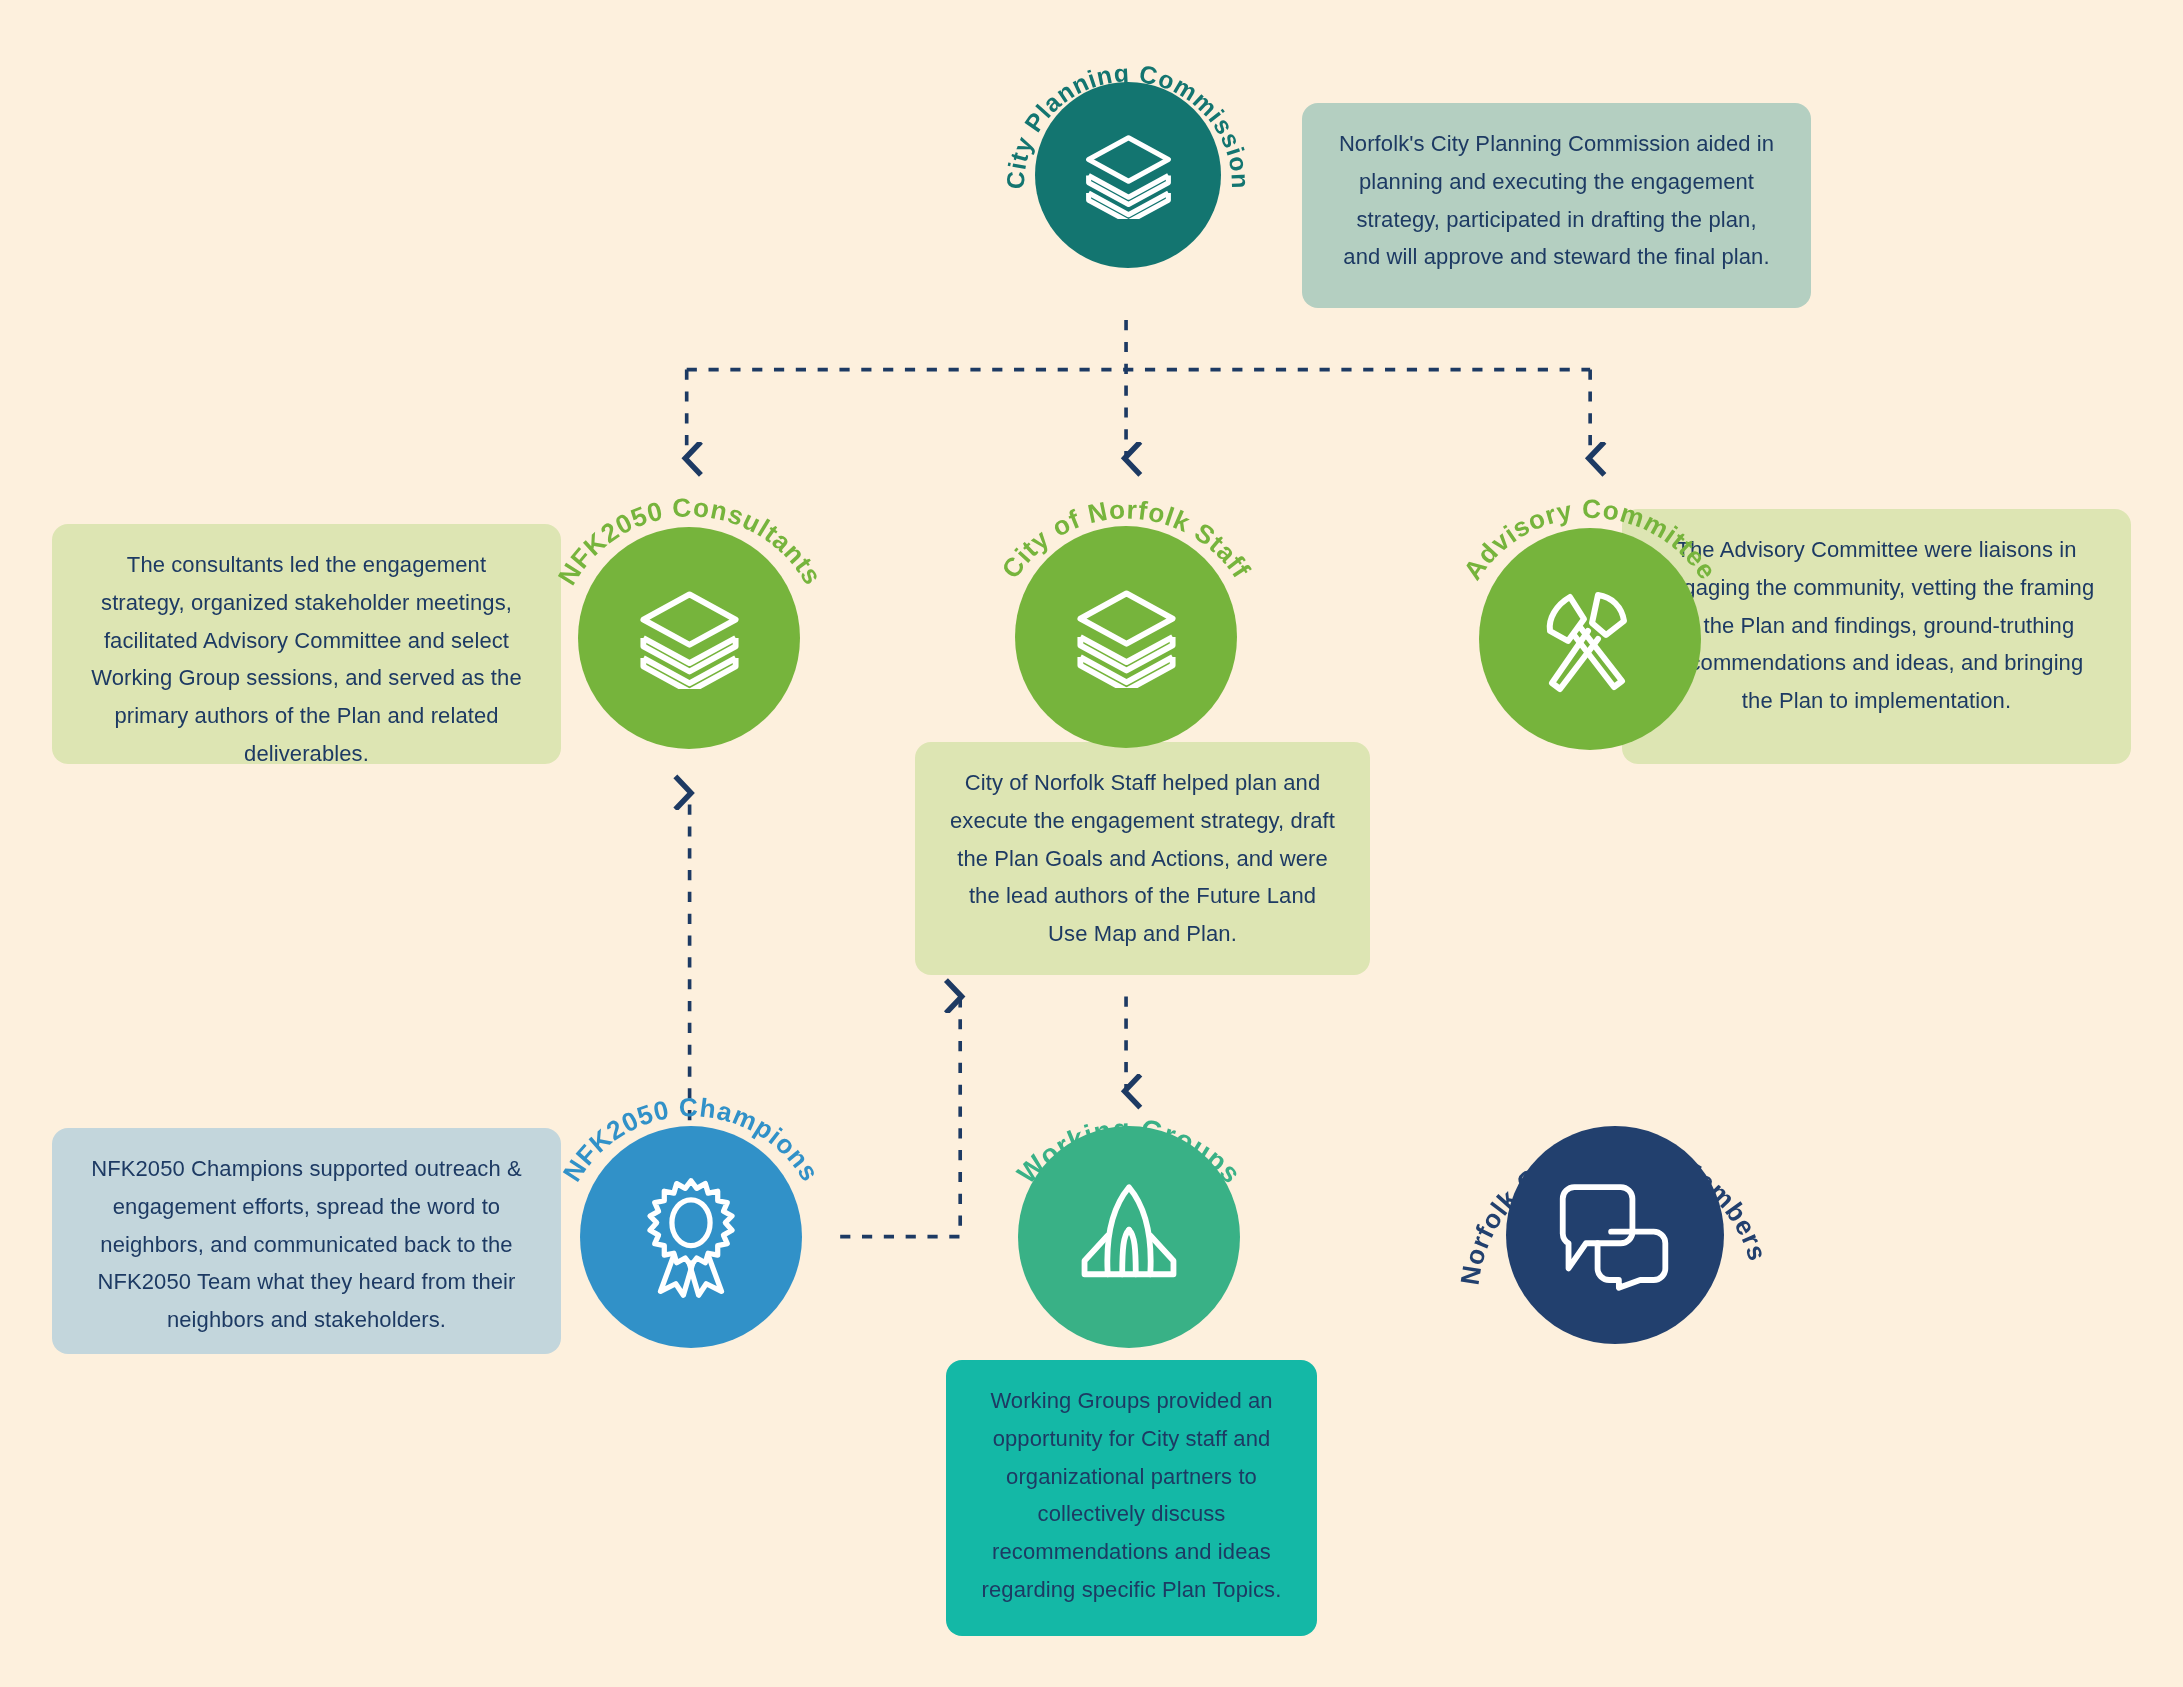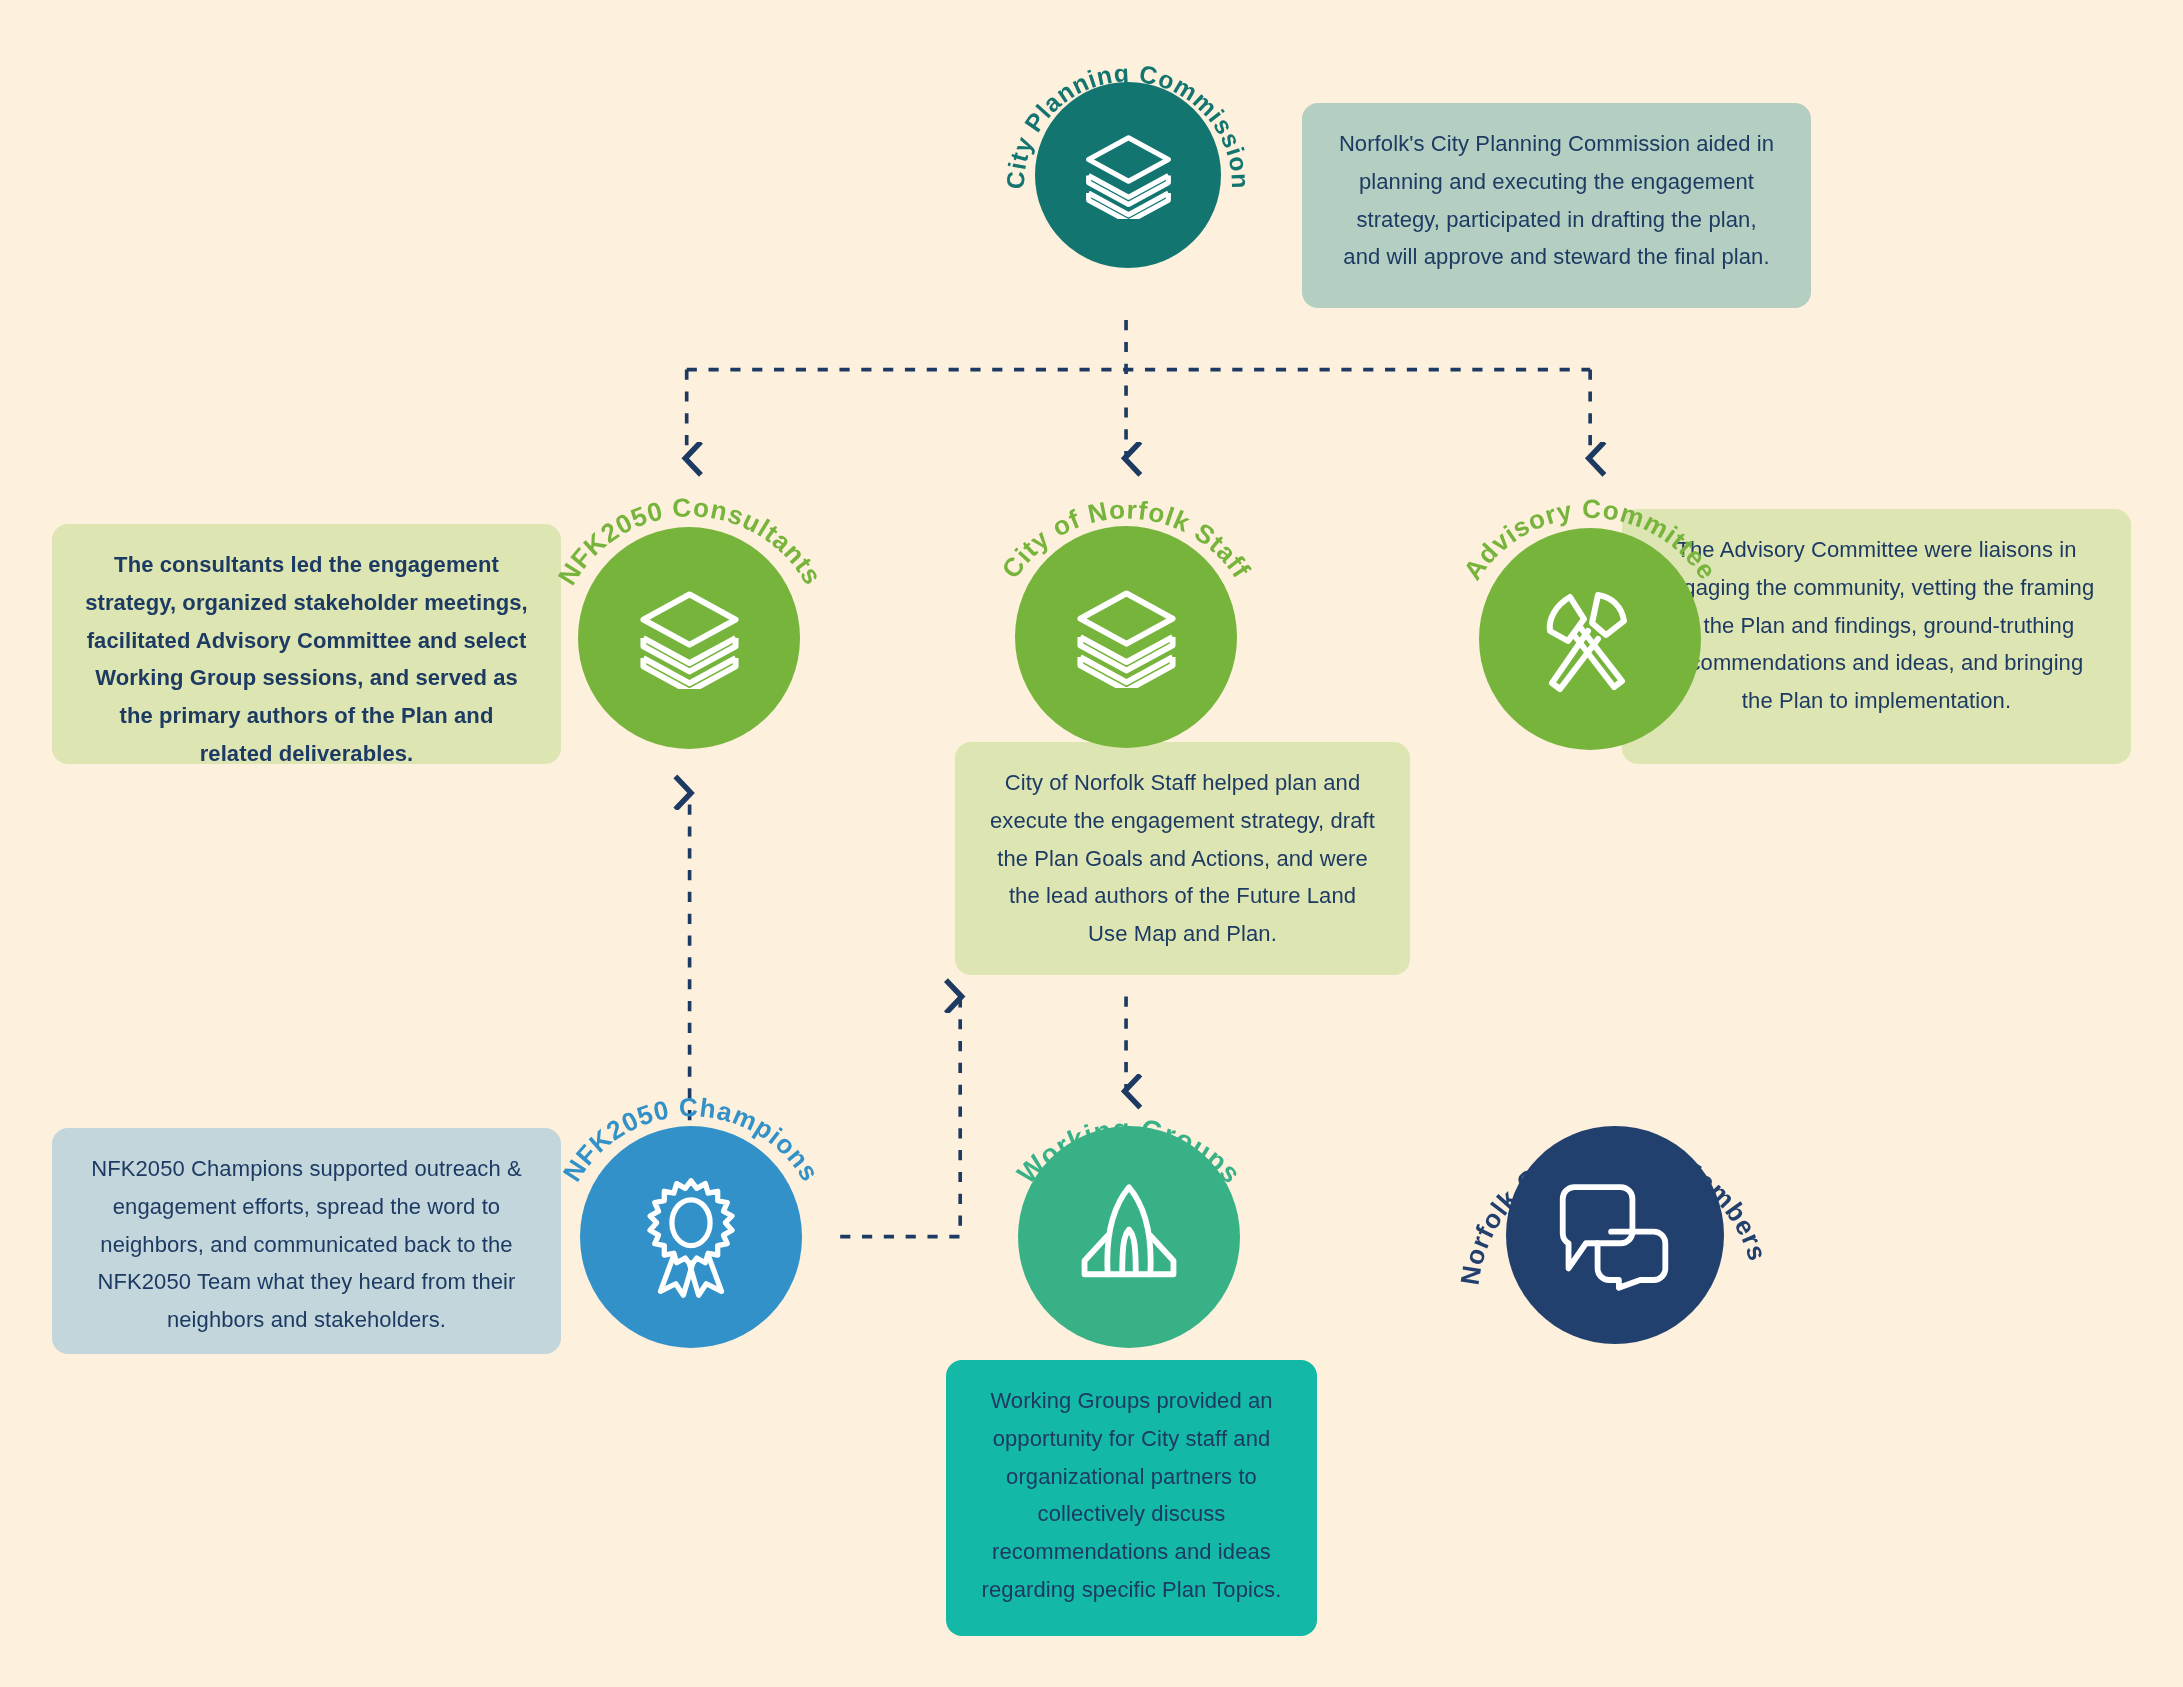--- a/index.html
+++ b/index.html
@@ -117,21 +117,21 @@
           <path d="M65,8 L120,38 L65,68 L10,38 Z"></path>
           <path d="M10,60 L65,90 L120,60"></path>
             <path d="M10,60 L10,70 L65,100 L120,70 L120,60"></path>
           <path d="M10,84 L65,114 L120,84"></path>
             <path d="M10,84 L10,94 L65,124 L120,94 L120,84"></path>
         </g>
       </svg>
     </div>
   </div>
 
-  <div class="panel" style="left:52px; top:524px; width:509px; height:240px; background:#dde5b3;font-weight:bold;">
+  <div class="panel" style="left:52px; top:524px; width:509px; height:240px; background:#dde5b3;">
     <span>The consultants led the engagement strategy, organized stakeholder meetings, facilitated Advisory Committee and select Working Group sessions, and served as the primary authors of the Plan and related deliverables.</span>
   </div>
 
   <div class="node" style="left:537px; top:480px; width:306px; height:306px;">
     <svg class="arc-label" width="306" height="306" viewBox="0 0 420 420">
       <defs>
           <path id="arcCON" d="M 28,232 A 182,182 0 0 1 392,232" fill="none"></path>
         </defs>
       <text font-size="36" fill="#76b43c">
         <textPath href="#arcCON" startOffset="50%" text-anchor="middle">NFK2050 Consultants</textPath>
@@ -143,21 +143,21 @@
           <path d="M65,8 L120,38 L65,68 L10,38 Z"></path>
           <path d="M10,60 L65,90 L120,60"></path>
             <path d="M10,60 L10,70 L65,100 L120,70 L120,60"></path>
           <path d="M10,84 L65,114 L120,84"></path>
             <path d="M10,84 L10,94 L65,124 L120,94 L120,84"></path>
         </g>
       </svg>
     </div>
   </div>
 
-  <div class="panel" style="left:915px; top:742px; width:455px; height:233px; background:#dde5b3;margin-left:40px;">
+  <div class="panel" style="left:915px; top:742px; width:455px; height:233px; background:#dde5b3;">
     <span>City of Norfolk Staff helped plan and execute the engagement strategy, draft the Plan Goals and Actions, and were the lead authors of the Future Land Use Map and Plan.</span>
   </div>
 
   <div class="node" style="left:973px; top:477px; width:306px; height:306px;">
     <svg class="arc-label" width="306" height="306" viewBox="0 0 420 420">
       <defs>
           <path id="arcSTF" d="M 32,235 A 178,178 0 0 1 388,235" fill="none"></path>
         </defs>
       <text font-size="36" fill="#76b43c">
         <textPath href="#arcSTF" startOffset="50%" text-anchor="middle">City of Norfolk Staff</textPath>

